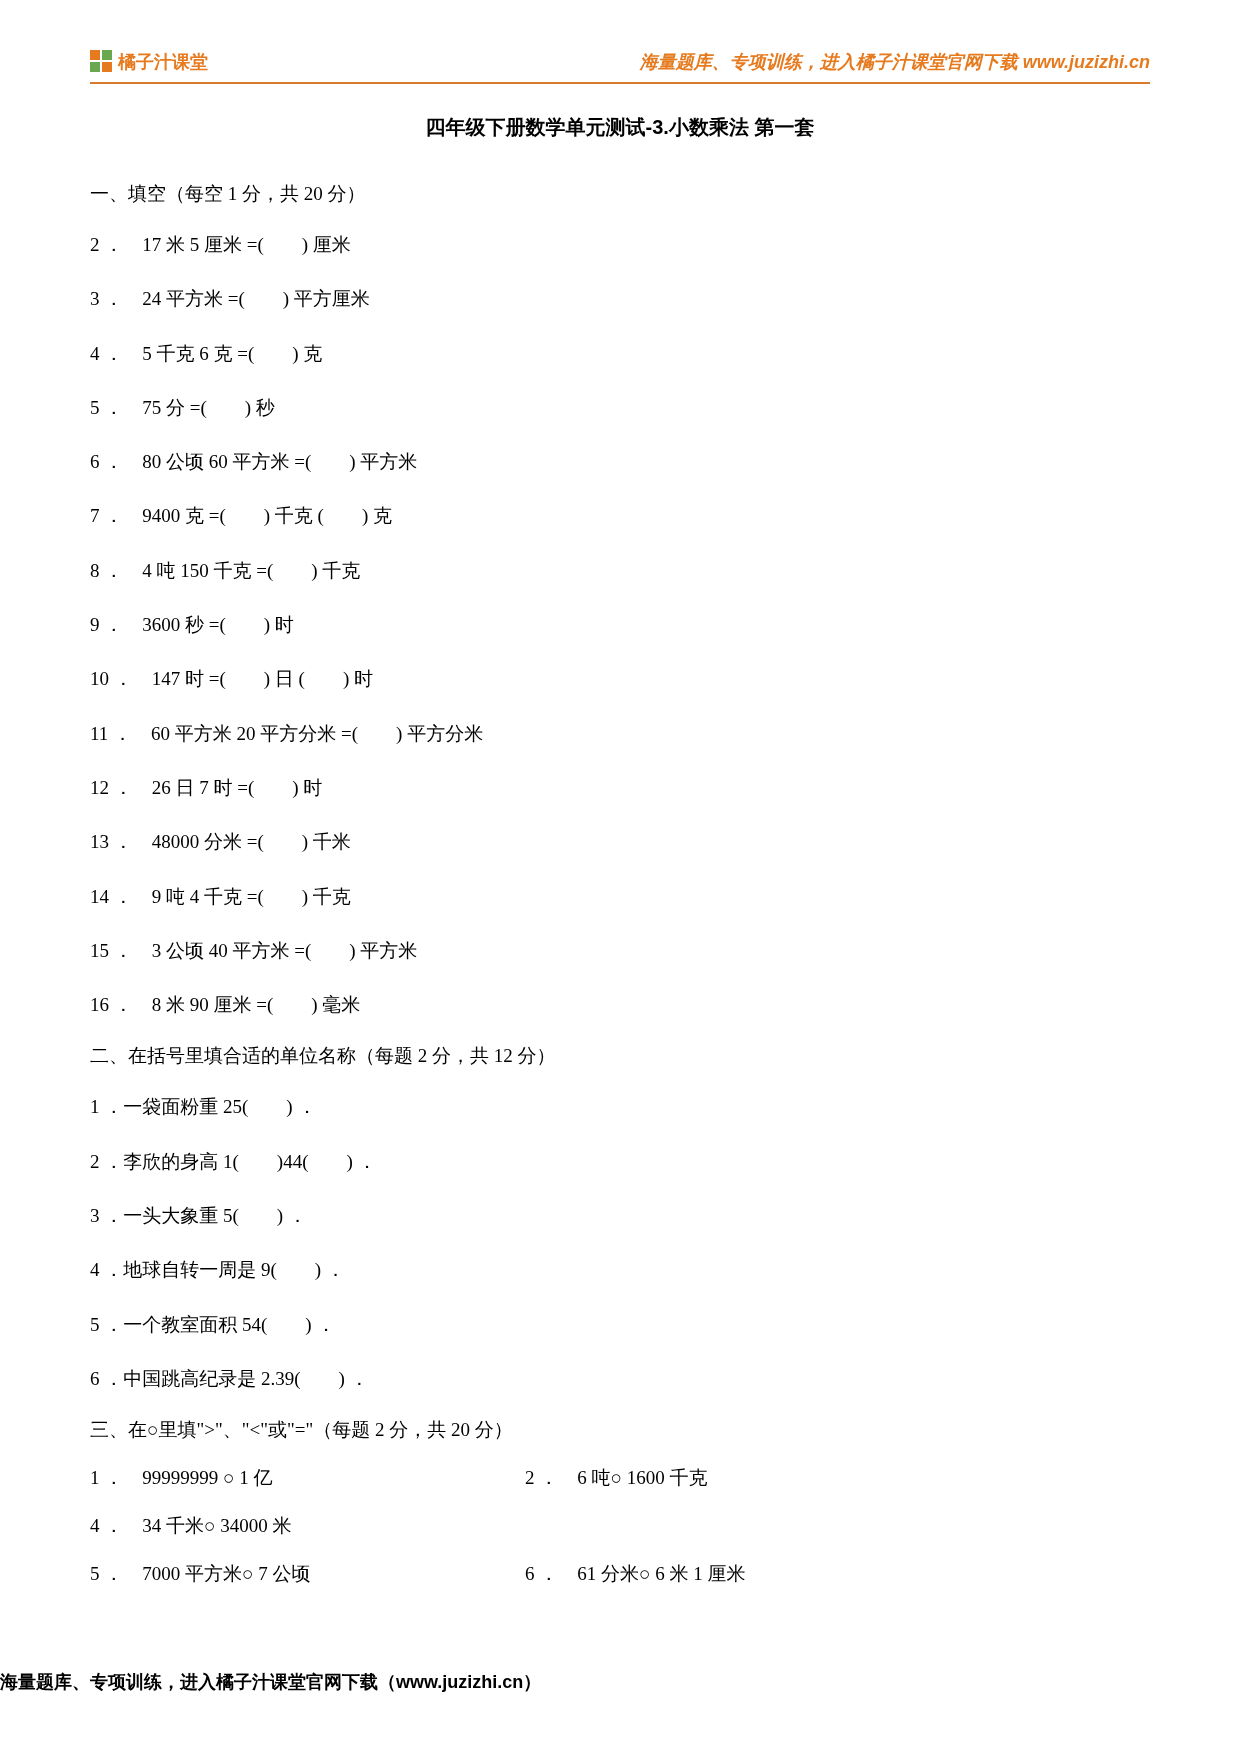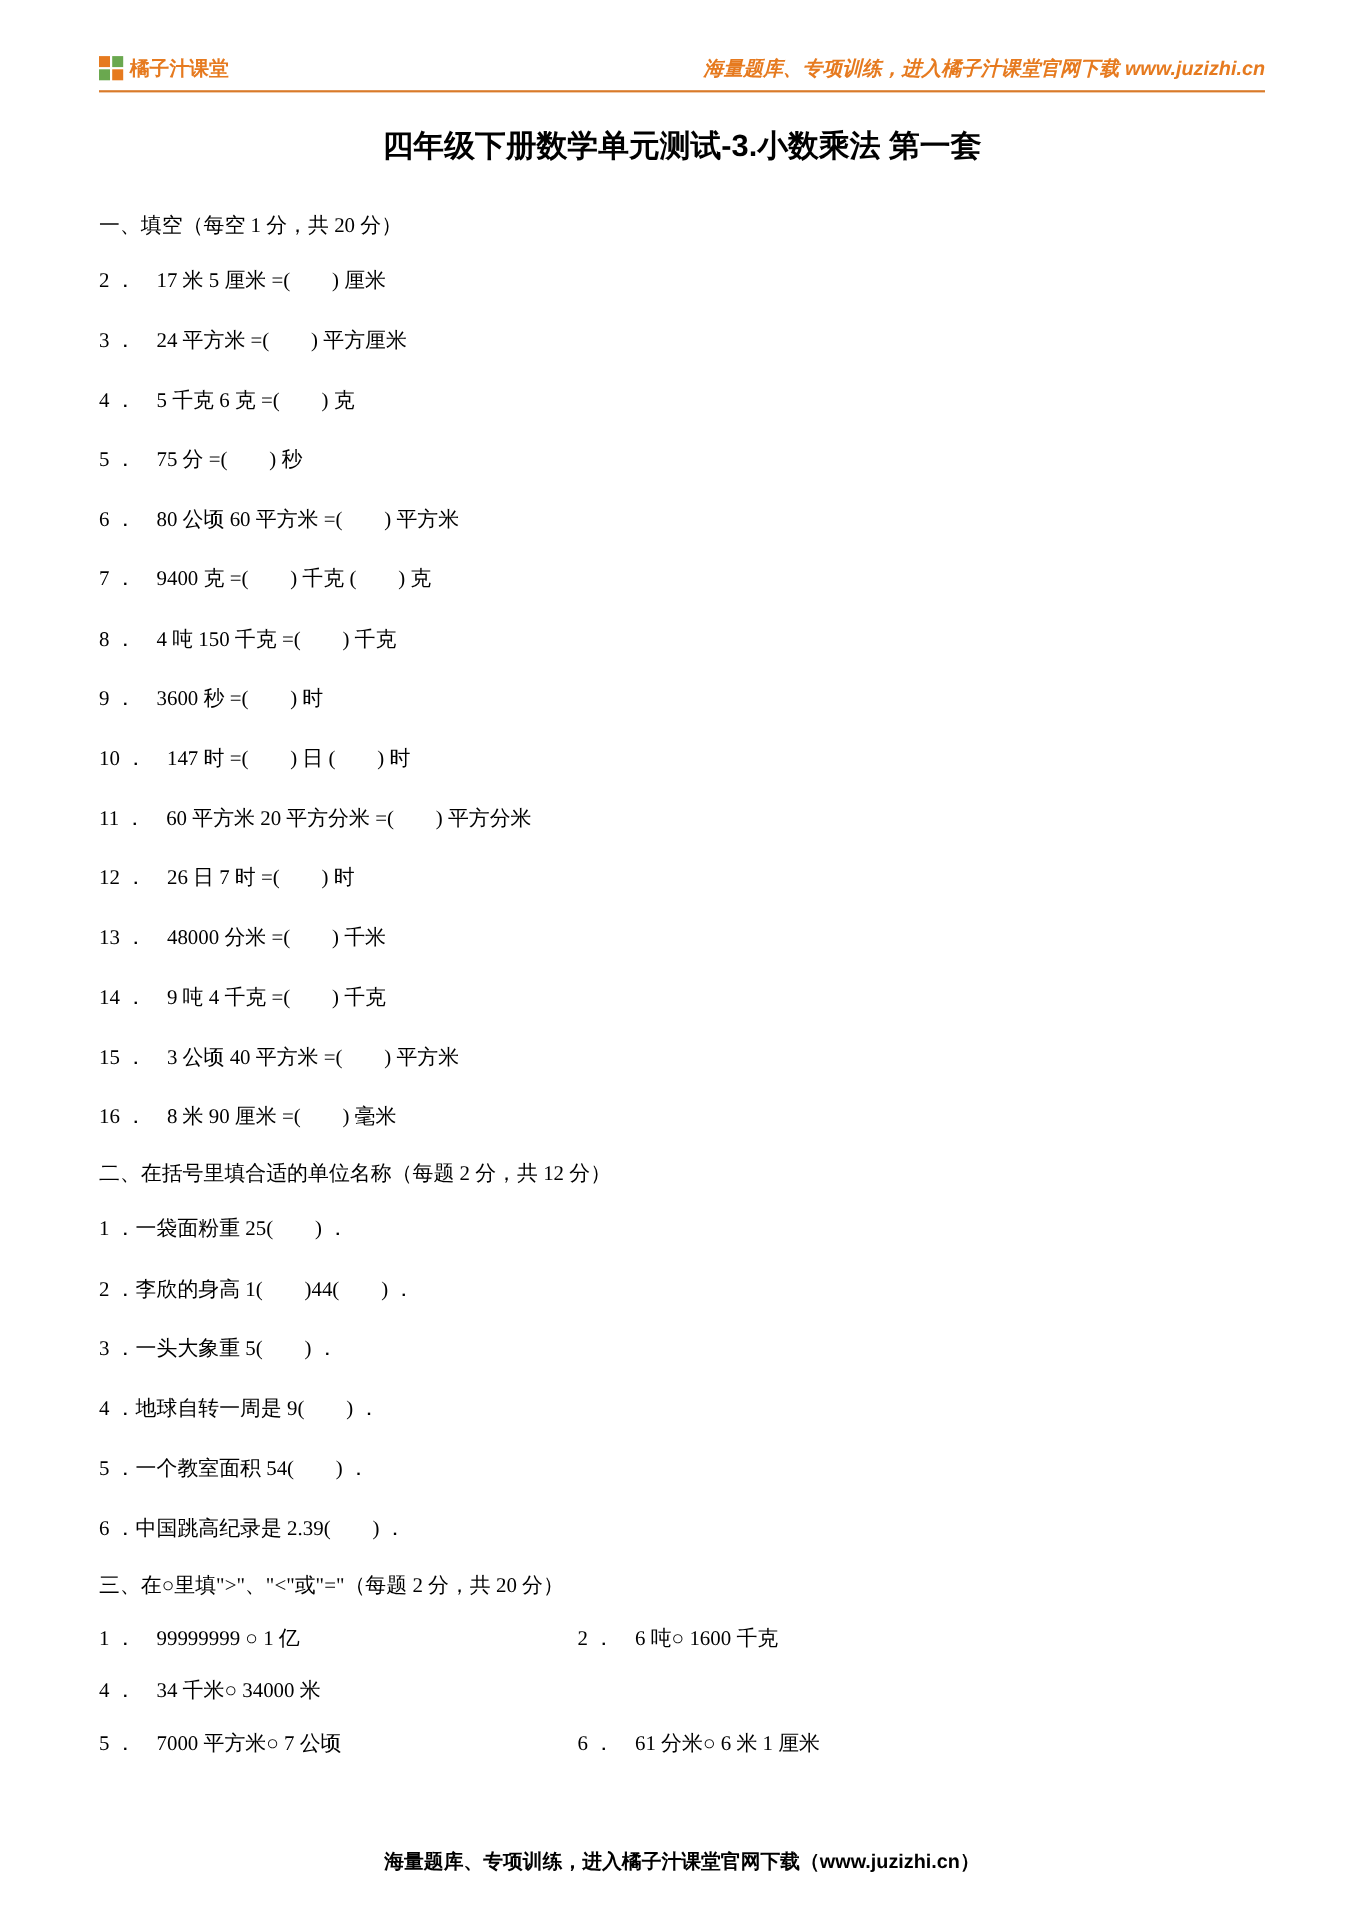--- a/index.html
+++ b/index.html
@@ -20,21 +20,20 @@
     .header {
       display: flex;
       justify-content: space-between;
       align-items: center;
       padding-bottom: 8px;
       border-bottom: 2px solid #d97a2a;
       margin-bottom: 30px;
     }
     .logo {
       display: flex;
-      align-items: center;
       gap: 6px;
     }
     .logo-square {
       width: 10px;
       height: 10px;
     }
     .logo-icon-wrap {
       display: grid;
       grid-template-columns: repeat(2, 10px);
       grid-template-rows: repeat(2, 10px);
@@ -50,21 +49,21 @@
     }
     .header-right {
       color: #e67a1f;
       font-weight: bold;
       font-size: 18px;
       font-family: "SimHei", "Microsoft YaHei", sans-serif;
       font-style: italic;
     }
     .title {
       text-align: center;
-      font-size: 28px;
+      font-size: 20px;
       font-weight: bold;
       font-family: "SimHei", "Microsoft YaHei", sans-serif;
       margin-bottom: 40px;
     }
     .section-title {
       font-size: 19px;
       margin-bottom: 22px;
       margin-top: 8px;
     }
     .question {
@@ -76,24 +75,24 @@
       display: flex;
       gap: 75px;
       font-size: 19px;
       margin-bottom: 22px;
     }
     .question-row .col {
       min-width: 360px;
     }
     .footer {
       position: absolute;
-      bottom: 50px;
+      bottom: 60px;
       left: 0;
       right: 0;
-      text-align: center;
+      text-align: left;
       font-size: 18px;
       font-weight: bold;
       font-family: "SimHei", "Microsoft YaHei", sans-serif;
     }
   </style>
 </head>
 <body>
 
 <div class="page">
   <div class="header">

